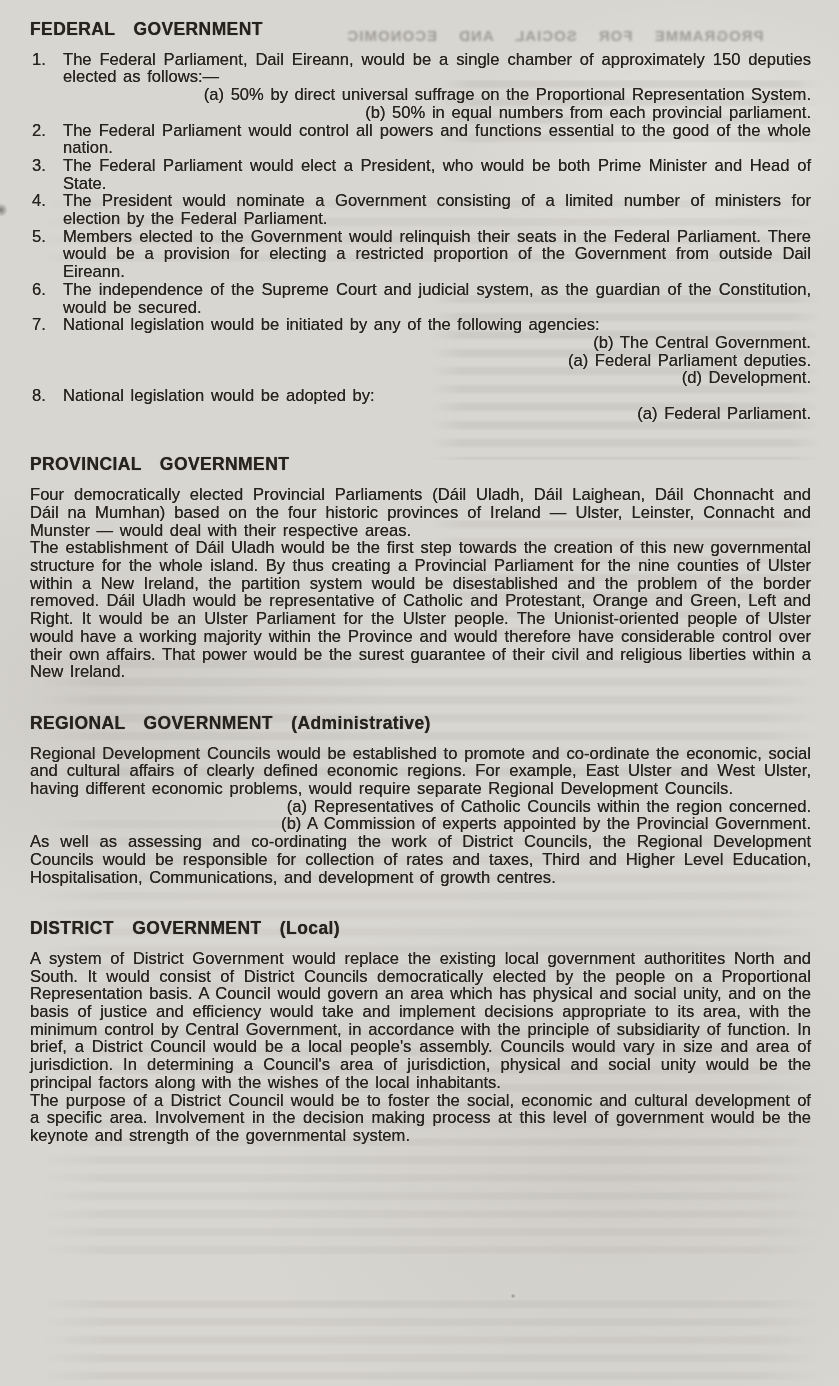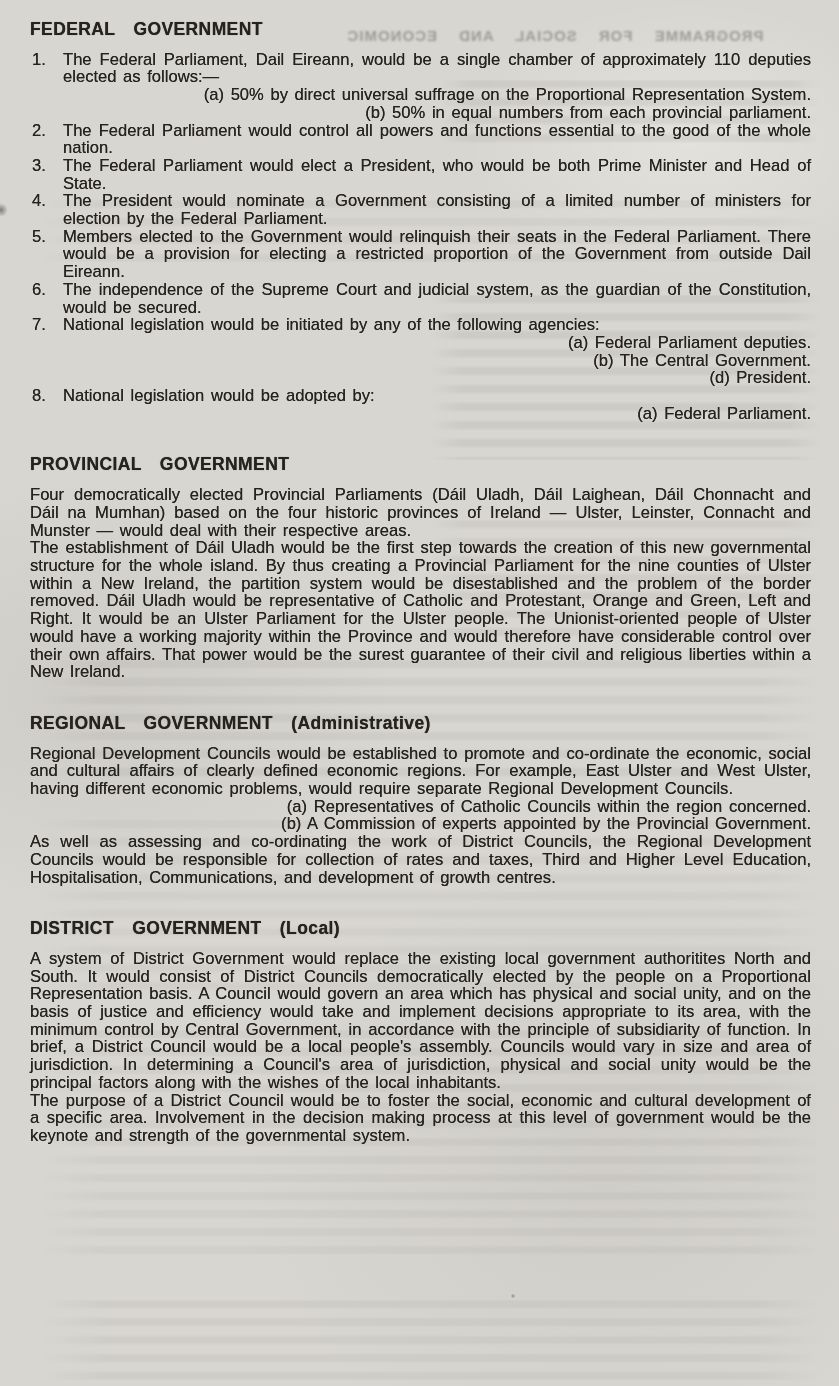--- a/index.html
+++ b/index.html
@@ -130,21 +130,21 @@
   </div>
 
   <div class="content">
 
     <div class="heading first">FEDERAL GOVERNMENT</div>
 
     <div class="numlist">
 
       <div class="item">
         <span class="num">1.</span>
-        <span>The Federal Parliament, Dail Eireann, would be a single chamber of approximately 110 deputies elected as follows:—</span>
+        <span>The Federal Parliament, Dail Eireann, would be a single chamber of approximately 150 deputies elected as follows:—</span>
         <div class="sub">(a) 50% by direct universal suffrage on the Proportional Representation System.</div>
         <div class="sub">(b) 50% in equal numbers from each provincial parliament.</div>
       </div>
 
       <div class="item">
         <span class="num">2.</span>
         <span>The Federal Parliament would control all powers and functions essential to the good of the whole nation.</span>
       </div>
 
       <div class="item">
@@ -163,23 +163,23 @@
       </div>
 
       <div class="item">
         <span class="num">6.</span>
         <span>The independence of the Supreme Court and judicial system, as the guardian of the Constitution, would be secured.</span>
       </div>
 
       <div class="item">
         <span class="num">7.</span>
         <span>National legislation would be initiated by any of the following agencies:</span>
+        <div class="sub">(b) The Central Government.</div>
         <div class="sub">(a) Federal Parliament deputies.</div>
-        <div class="sub">(b) The Central Government.</div>
-        <div class="sub">(d) President.</div>
+        <div class="sub">(d) Development.</div>
       </div>
 
       <div class="item">
         <span class="num">8.</span>
         <span>National legislation would be adopted by:</span>
         <div class="sub">(a) Federal Parliament.</div>
       </div>
 
     </div>
 

